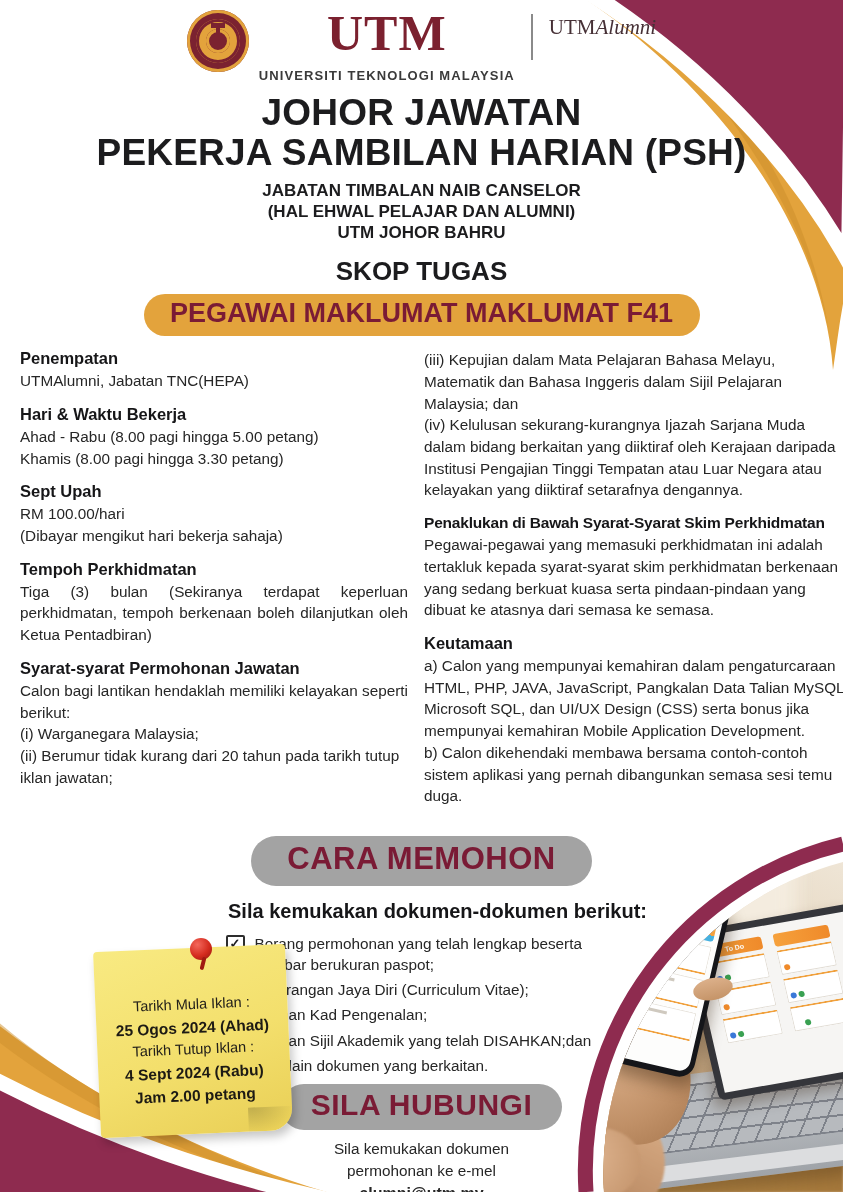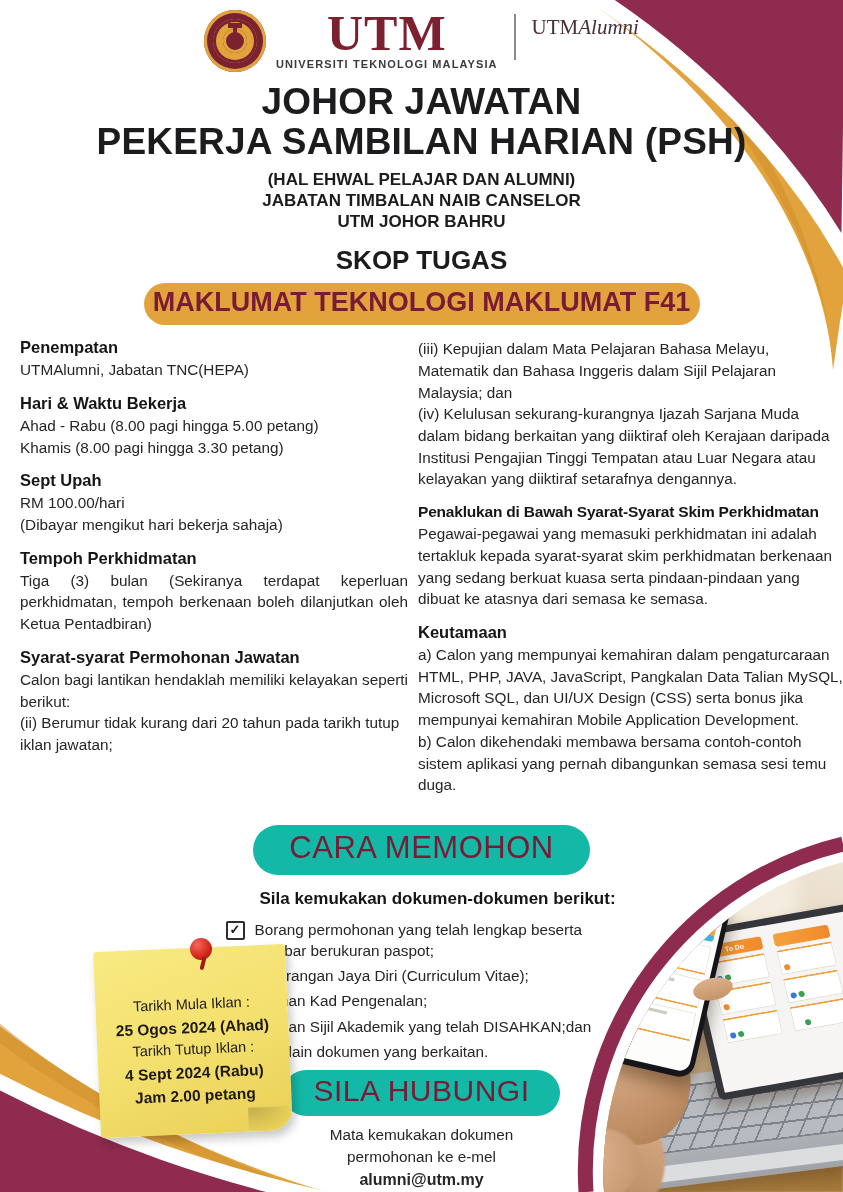--- a/index.html
+++ b/index.html
@@ -14,49 +14,49 @@
           box-shadow:inset 0 0 0 3px #e3a33c;}
   .emblem .inner{position:absolute;inset:9px;border-radius:50%;background:#e3a33c;
           box-shadow:inset 0 0 0 3px #7b2230;}
   .emblem .core{position:absolute;inset:19px;border-radius:50%;background:#7b2230;
           box-shadow:inset 0 0 0 3px #e3a33c;}
   .emblem .tbar{position:absolute;left:24px;top:13px;width:14px;height:5px;background:#7b2230;}
   .emblem .tstem{position:absolute;left:29px;top:16px;width:4px;height:10px;background:#7b2230;}
   .logo-mid{display:flex;flex-direction:column;align-items:center;}
   .logo-utm{font-family:"Liberation Serif",serif;font-weight:700;font-size:50px;line-height:.92;
             color:#7b212f;letter-spacing:1px;}
-  .logo-sub{font-size:11px;font-weight:700;letter-spacing:1.1px;color:#3a3a3a;margin-top:2px;}
+  .logo-sub{font-size:13px;font-weight:700;letter-spacing:1.1px;color:#3a3a3a;margin-top:12px;}
   .hdr-div{width:2px;height:46px;background:#8a8a8a;margin:4px 6px 0 6px;}
   .alumni{font-family:"Liberation Serif",serif;font-size:21px;color:#463036;margin-top:5px;white-space:nowrap;}
   .alumni .a-sfx{font-style:italic;}
 
   
   .title-block{text-align:center;margin-top:10px;}
   .t1{font-size:37px;font-weight:800;line-height:1.08;color:#1c1c1e;letter-spacing:.2px;}
   .dept{font-size:17px;font-weight:700;line-height:1.24;color:#1c1c1e;margin-top:7px;}
   .dept div{margin:0;}
   .scope-h{font-size:26px;font-weight:800;color:#1c1c1e;text-align:center;margin-top:13px;}
   .badge-wide{display:block;margin:7px auto 0;width:556px;background:#e3a33c;color:#7a1b35;
               font-size:27px;font-weight:800;text-align:center;border-radius:22px;padding:4px 0 7px;}
 
   
-  .cols{display:flex;gap:10px;padding:13px 6px 0 20px;}
+  .cols{display:flex;gap:16px;padding:13px 6px 0 20px;}
   .col-l{width:388px;flex:none;}
   .col-r{width:425px;flex:none;}
   .sec{margin-bottom:13px;}
   .sec h3{font-size:16.5px;font-weight:800;color:#161618;margin:0 0 2px 0;}
   .sec h3.nowrap{white-space:nowrap;font-size:15.5px;letter-spacing:-.2px;}
   .sec p{font-size:15.3px;line-height:1.42;margin:0;}
   .just{text-align:justify;}
 
   
   .apply{text-align:center;margin-top:16px;}
-  .pill{display:inline-block;background:#14b8a6;color:#7a1b35;font-weight:400;border-radius:28px;}
+  .pill{display:inline-block;background:#a3a3a3;color:#7a1b35;font-weight:700;border-radius:28px;}
   .pill.big{font-size:31px;padding:5px 36px 9px;letter-spacing:.5px;}
-  .apply-intro{font-size:17px;font-weight:800;color:#161618;margin-top:14px;padding-left:32px;}
+  .apply-intro{font-size:20px;font-weight:800;color:#161618;margin-top:14px;padding-left:32px;}
   .checklist{width:392px;margin:10px auto 0;text-align:left;}
   .chk-item{display:flex;gap:10px;font-size:15.3px;line-height:1.38;margin-bottom:4px;}
   .cb{flex:none;width:15px;height:15px;border:2px solid #2d2d2d;border-radius:2px;margin-top:2px;
       font-size:13px;line-height:14px;text-align:center;color:#1d1d1f;font-weight:700;}
 
   
   .contact{position:relative;text-align:center;margin-top:8px;}
   .contact .pill.big{font-size:30px;padding:4px 30px 8px;}
   .c-lines{font-size:15.3px;line-height:1.45;margin-top:8px;}
   .c-email{font-weight:800;font-size:16px;}
@@ -232,26 +232,26 @@
       <div class="hdr-div"></div>
       <div class="alumni">
         <span>UTM</span><span class="a-sfx">Alumni</span>
       </div>
     </div>
 
     <div class="title-block">
       <div class="t1">JOHOR JAWATAN</div>
       <div class="t1">PEKERJA SAMBILAN HARIAN (PSH)</div>
       <div class="dept">
+        <div>JABATAN TIMBALAN NAIB CANSELOR</div>
         <div>(HAL EHWAL PELAJAR DAN ALUMNI)</div>
-        <div>JABATAN TIMBALAN NAIB CANSELOR</div>
         <div>UTM JOHOR BAHRU</div>
       </div>
       <div class="scope-h">SKOP TUGAS</div>
-      <div class="badge-wide">MAKLUMAT TEKNOLOGI MAKLUMAT F41</div>
+      <div class="badge-wide">PEGAWAI MAKLUMAT MAKLUMAT F41</div>
     </div>
 
     <div class="cols">
       <div class="col-l">
         <div class="sec">
           <h3>Penempatan</h3>
           <p>UTMAlumni, Jabatan TNC(HEPA)</p>
         </div>
         <div class="sec">
           <h3>Hari &amp; Waktu Bekerja</h3>
@@ -263,20 +263,21 @@
           <p>RM 100.00/hari</p>
           <p>(Dibayar mengikut hari bekerja sahaja)</p>
         </div>
         <div class="sec">
           <h3>Tempoh Perkhidmatan</h3>
           <p class="just">Tiga (3) bulan (Sekiranya terdapat keperluan perkhidmatan, tempoh berkenaan boleh dilanjutkan oleh Ketua Pentadbiran)</p>
         </div>
         <div class="sec">
           <h3>Syarat-syarat Permohonan Jawatan</h3>
           <p class="just">Calon bagi lantikan hendaklah memiliki kelayakan seperti berikut:</p>
+          <p>(i) Warganegara Malaysia;</p>
           <p>(ii) Berumur tidak kurang dari 20 tahun pada tarikh tutup iklan jawatan;</p>
         </div>
       </div>
       <div class="col-r">
         <div class="sec">
           <p>(iii) Kepujian dalam Mata Pelajaran Bahasa Melayu, Matematik dan Bahasa Inggeris dalam Sijil Pelajaran Malaysia; dan</p>
           <p>(iv) Kelulusan sekurang-kurangnya Ijazah Sarjana Muda dalam bidang berkaitan yang diiktiraf oleh Kerajaan daripada Institusi Pengajian Tinggi Tempatan atau Luar Negara atau kelayakan yang diiktiraf setarafnya dengannya.</p>
         </div>
         <div class="sec">
           <h3 class="nowrap">Penaklukan di Bawah Syarat-Syarat Skim Perkhidmatan</h3>
@@ -313,21 +314,21 @@
         <div class="chk-item">
           <span class="cb">✓</span>
           <span>Lain-lain dokumen yang berkaitan.</span>
         </div>
       </div>
     </div>
 
     <div class="contact">
       <span class="pill big">SILA HUBUNGI</span>
       <div class="c-lines">
-        <div>Mata kemukakan dokumen</div>
+        <div>Sila kemukakan dokumen</div>
         <div>permohonan ke e-mel</div>
         <div class="c-email">alumni@utm.my</div>
       </div>
       
       
     </div>
   </div>
 
   <div class="note">
     <div class="n">Tarikh Mula Iklan :</div>

